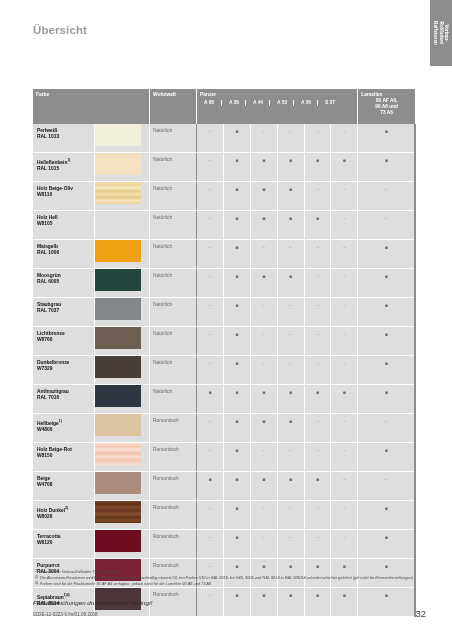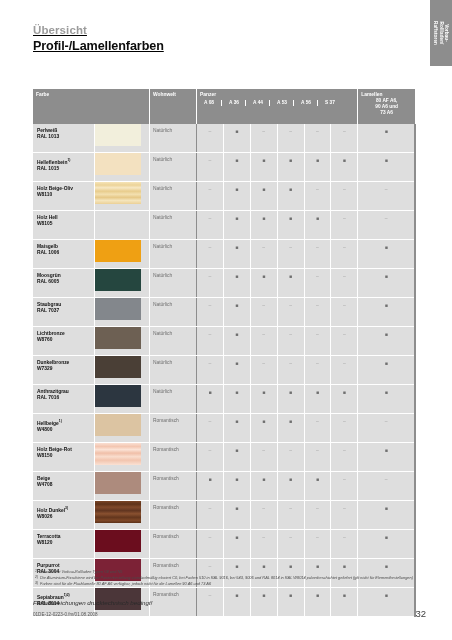--- a/index.html
+++ b/index.html
@@ -37,21 +37,20 @@
     color: #ffffff;
     text-align: center;
     letter-spacing: .1px;
   }
 
   
   .page-head {
     position: absolute;
     left: 33px;
     top: 24px;
-    text-decoration: underline;
   }
   .kicker {
     font-size: 11.5px;
     font-weight: bold;
     color: #9b9b9b;
     letter-spacing: .1px;
   }
   .title {
     font-size: 12.6px;
     font-weight: bold;
@@ -245,21 +244,20 @@
 <div class="side-tab">
   <div class="side-tab-text">
     <div>Vorbau-</div>
     <div>Rollladen/</div>
     <div>Raffstoren</div>
   </div>
 </div>
 
 <div class="page-head">
   <div class="kicker">Übersicht</div>
-  <div class="title">Profil-/Lamellenfarben</div>
 </div>
 
 <div class="table-wrap">
   <table class="grid">
     <colgroup>
       <col style="width:55px">
       <col style="width:49px">
       <col style="width:42px">
       <col style="width:24px">
       <col style="width:24px">

